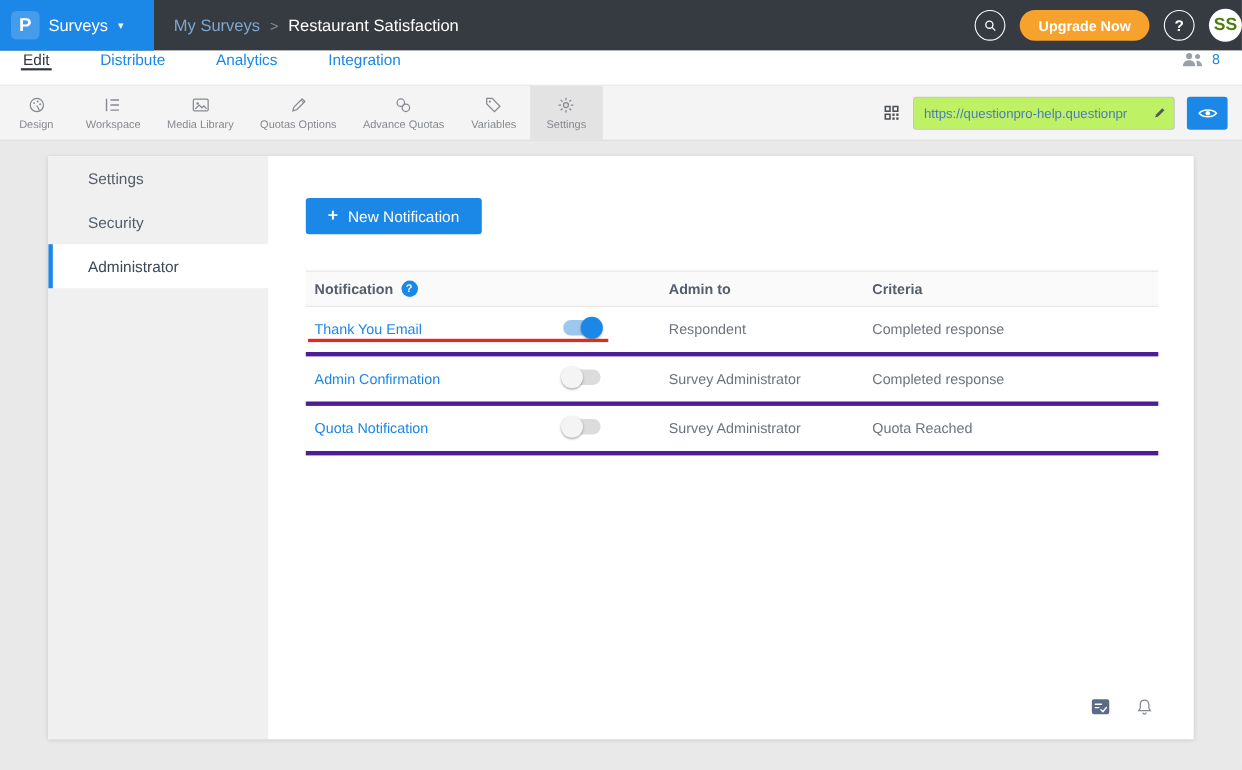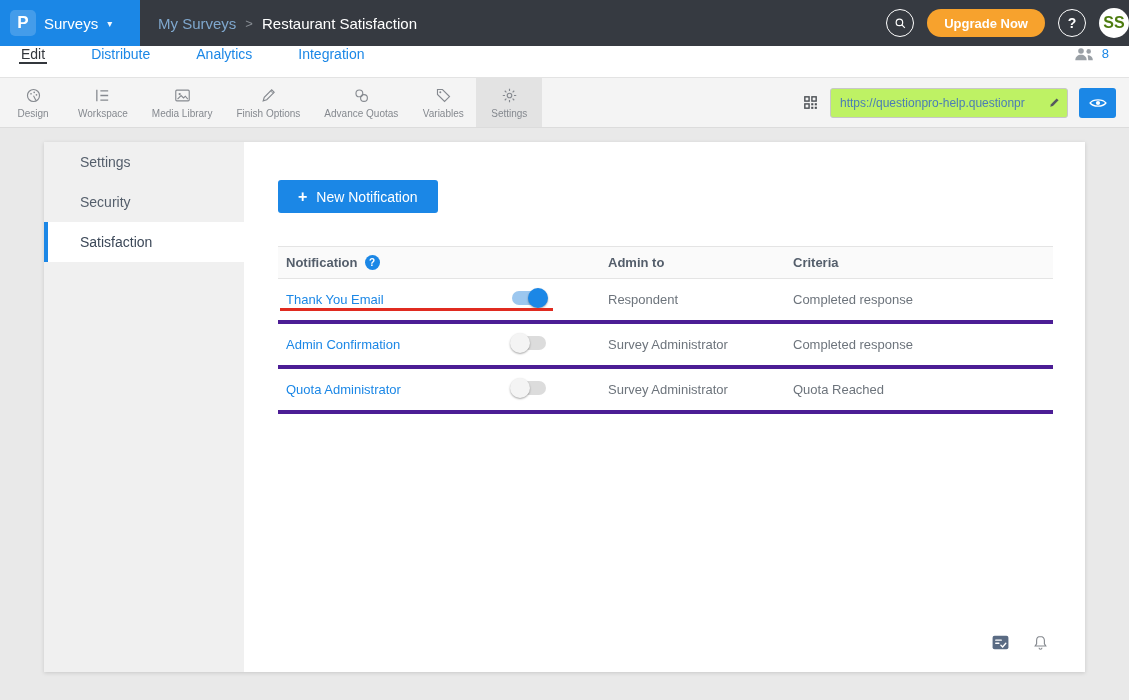--- a/index.html
+++ b/index.html
@@ -158,21 +158,21 @@
     </span>
     <span class="tool-label">Media Library</span>
   </div>
   <div class="tool-item">
     <span class="tool-icon">
       <svg viewBox="0 0 24 24">
           <path d="M4.5 19.5l1.5-5L16.5 4l3.5 3.5L9.5 18l-5 1.5z" fill="none" stroke="currentColor" stroke-width="1.6"></path>
           <path d="M15 5.5L18.5 9" stroke="currentColor" stroke-width="1.3"></path>
         </svg>
     </span>
-    <span class="tool-label">Finish Options</span>
+    <span class="tool-label">Quotas Options</span>
   </div>
   <div class="tool-item">
     <span class="tool-icon">
       <svg viewBox="0 0 24 24">
           <circle cx="9" cy="9" r="4.8" fill="none" stroke="currentColor" stroke-width="1.6"></circle>
           <circle cx="15.5" cy="15.5" r="4.8" fill="none" stroke="currentColor" stroke-width="1.6"></circle>
         </svg>
     </span>
     <span class="tool-label">Advance Quotas</span>
   </div>
@@ -227,21 +227,21 @@
           </svg>
       </span>
     </button>
   </div>
 </div>
 
 <main class="main">
   <aside class="sidebar">
     <div class="side-item">Settings</div>
     <div class="side-item">Security</div>
-    <div class="side-item active">Satisfaction</div>
+    <div class="side-item active">Administrator</div>
   </aside>
 
   <section class="content">
     <button class="new-btn">
       <span class="plus">+</span>
       <span>New Notification</span>
     </button>
 
     <div class="ntable">
       <div class="thead">
@@ -266,21 +266,21 @@
       <div class="nrow">
         <div class="rname">Admin Confirmation</div>
         <div class="rtoggle">
           <span class="toggle"></span>
         </div>
         <div class="rsend">Survey Administrator</div>
         <div class="rcriteria">Completed response</div>
       </div>
 
       <div class="nrow">
-        <div class="rname">Quota Administrator</div>
+        <div class="rname">Quota Notification</div>
         <div class="rtoggle">
           <span class="toggle"></span>
         </div>
         <div class="rsend">Survey Administrator</div>
         <div class="rcriteria">Quota Reached</div>
       </div>
     </div>
 
     <div class="content-footer-icons">
       <span class="survey-status-icon">

